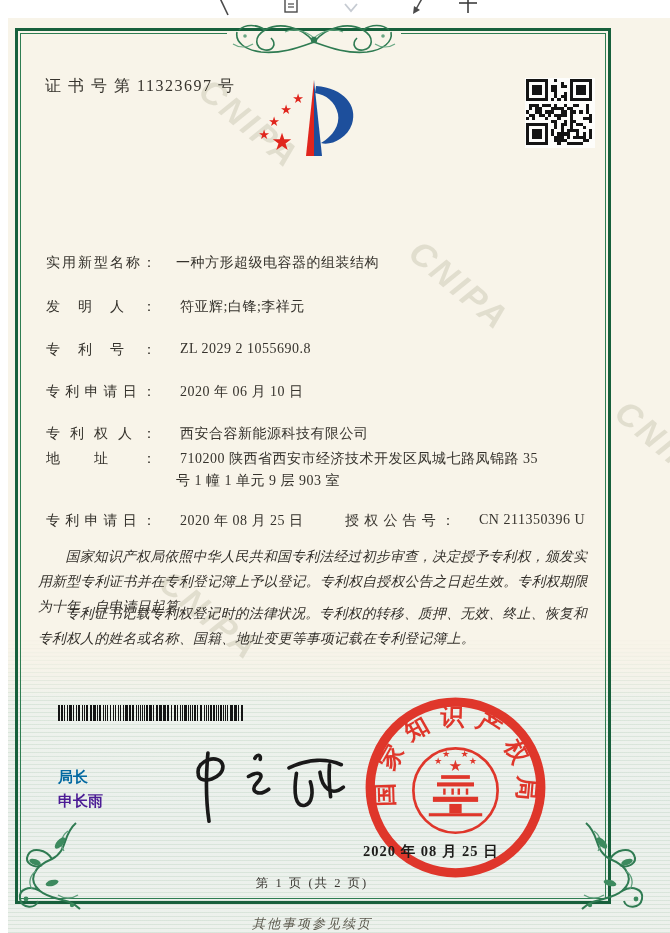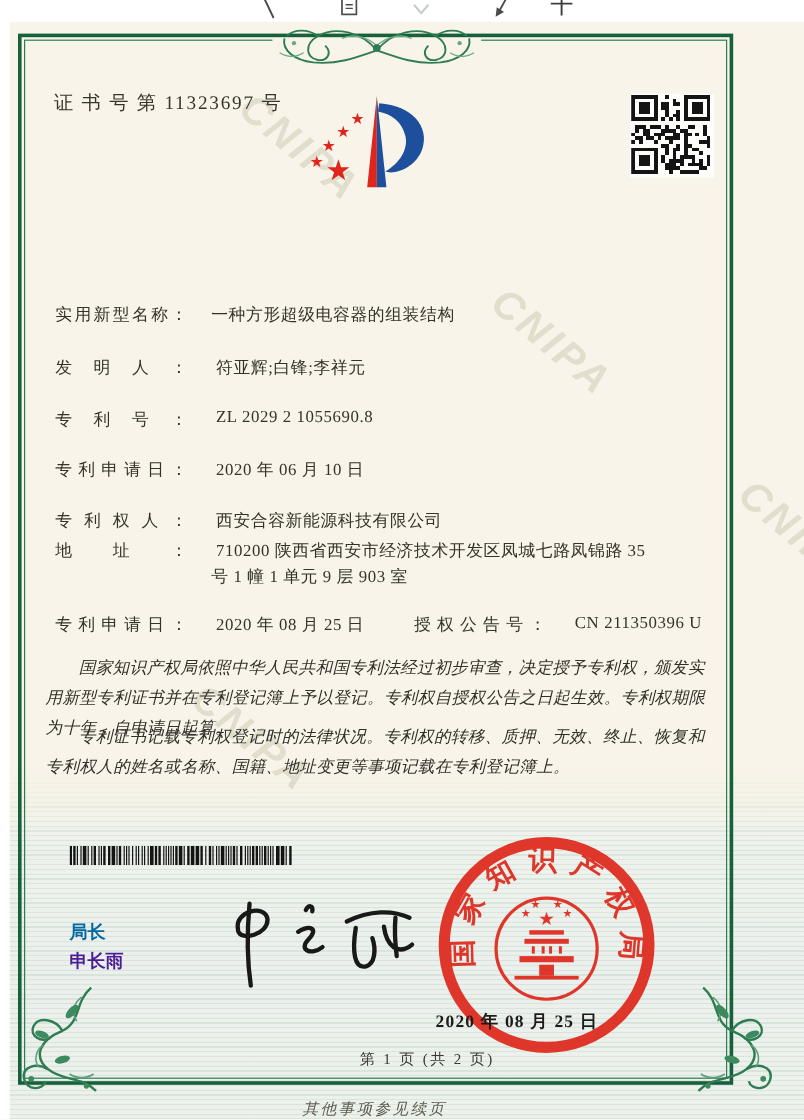--- a/index.html
+++ b/index.html
@@ -54,21 +54,21 @@
   }
   .barcode{position:absolute;left:50px;top:687px;}
   .minister-title{position:absolute;left:50px;top:750px;font:700 15px "Liberation Sans","DejaVu Sans",sans-serif;color:#0369a1;}
   .minister-name{position:absolute;left:50px;top:774px;font:700 15px "Liberation Sans","DejaVu Sans",sans-serif;color:#4c1d95;}
   .signature{position:absolute;left:185px;top:726px;}
   .seal{position:absolute;left:355px;top:677px;opacity:.93;}
   .seal-date{
     position:absolute;left:355px;top:824px;width:160px;font-size:14.5px;font-weight:600;
     letter-spacing:1px;color:#1d1c1a;z-index:4;white-space:nowrap;
   }
-  .page-footer{position:absolute;left:12px;top:857px;width:584px;text-align:center;font-size:12.5px;color:#3a3832;letter-spacing:2px;padding-left:44px;}
+  .page-footer{position:absolute;left:12px;top:857px;width:584px;text-align:center;font-size:12.5px;color:#3a3832;letter-spacing:2px;}
   .continuation{position:absolute;left:12px;top:897px;width:584px;text-align:center;font-size:13px;font-style:italic;color:#5d5b4f;letter-spacing:2px;}
 </style>
 </head>
 <body>
 
 <div class="toolbar">
   <span class="tb-icon" style="left:214px">
     <svg width="18" height="26">
         <line x1="4" y1="3" x2="14" y2="24" stroke="#4a4a4a" stroke-width="1.6"></line>
       </svg>

